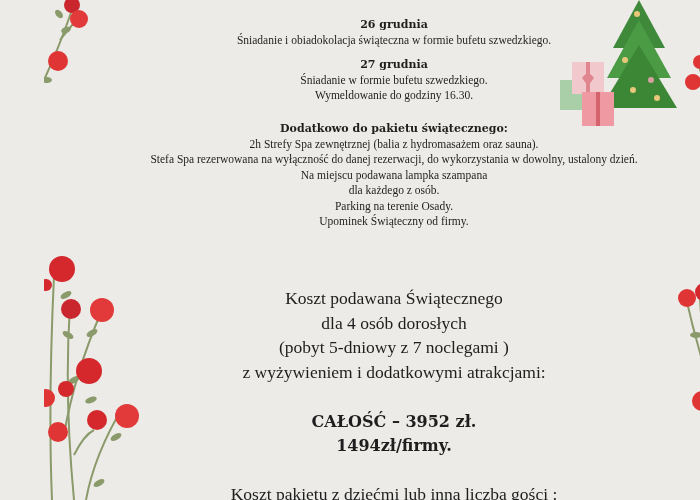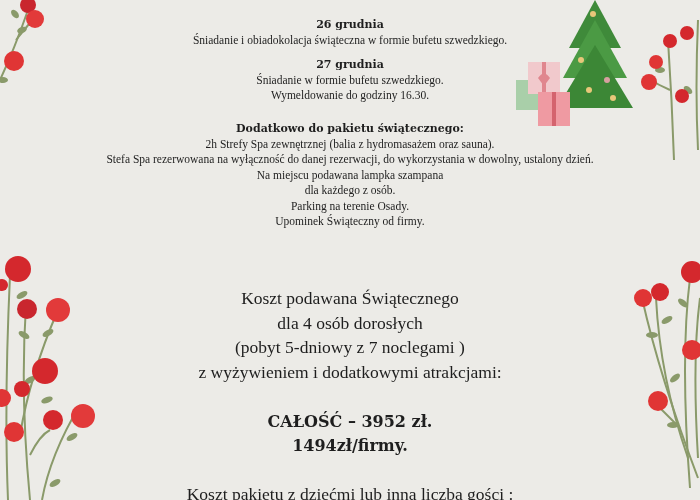--- a/index.html
+++ b/index.html
@@ -2,21 +2,21 @@
 <html><head>
 <meta charset="utf-8">
 <style>
   html, body { margin:0; padding:0; }
   body {
     width:700px; height:500px; overflow:hidden; position:relative;
     background:#ecebe7;
     font-family:"DejaVu Serif","Liberation Serif",serif;
     color:#1e1e1e;
   }
-  .page { position:absolute; inset:0; }
+  .page { position:absolute; inset:0;margin-left:44px; }
   .deco { position:absolute; }
   .text-block { position:absolute; left:0; width:700px; text-align:center; }
   .small { font-family:"Liberation Serif","DejaVu Serif",serif; font-size:11.5px; line-height:15.5px; }
   .small b { font-family:"DejaVu Serif",serif; font-weight:bold; font-size:11px; }
   .big { font-family:"Liberation Serif","DejaVu Serif",serif; font-size:17.5px; line-height:24.5px; }
   .big-bold { font-family:"DejaVu Serif",serif; font-weight:bold; font-size:16px; line-height:24px; }
   .line { display:block; white-space:nowrap; }
 </style>
 </head>
 <body>

